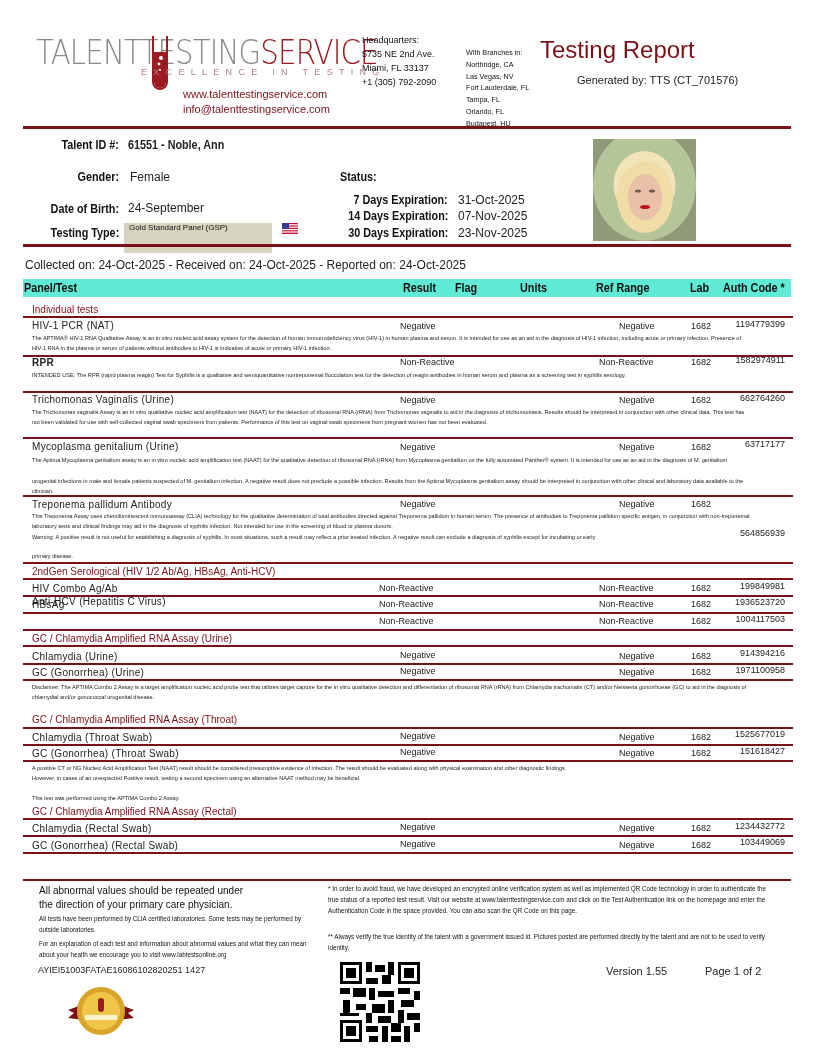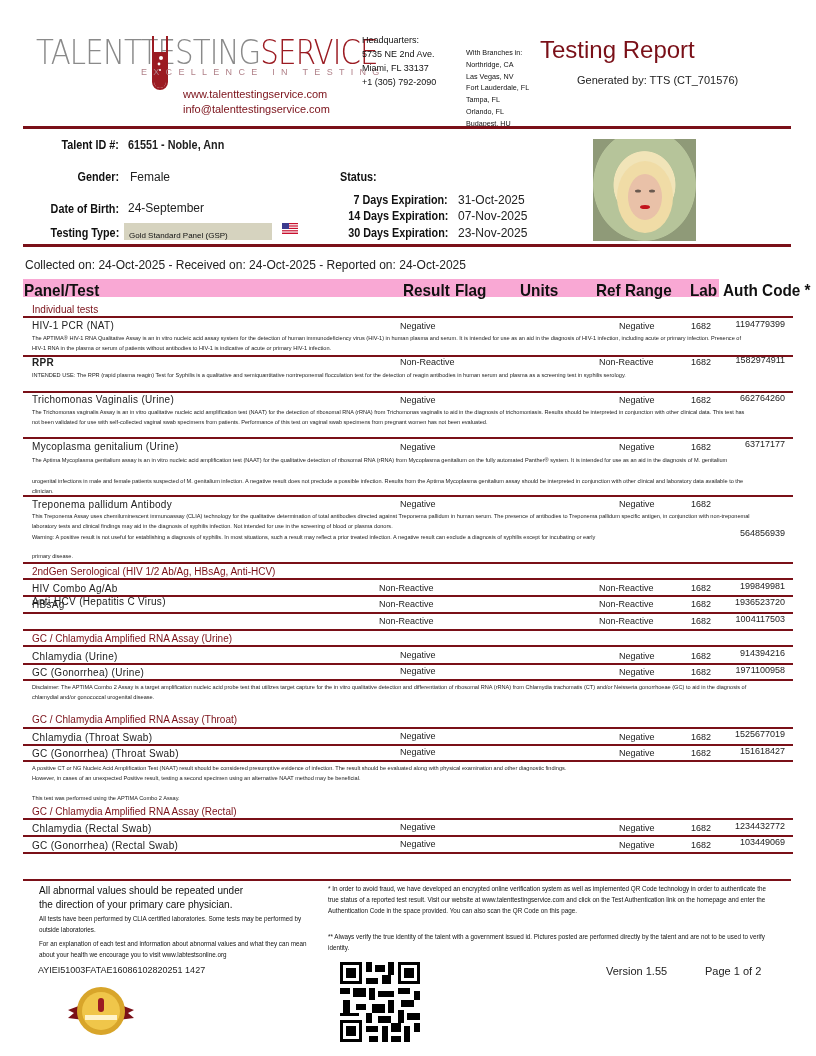--- a/index.html
+++ b/index.html
@@ -12,25 +12,25 @@
   .logo-tag { position: absolute; left: 105px; top: 37px; font-size: 9px; letter-spacing: 6.3px; color: #b08088; white-space: nowrap; }
   .tube { position: absolute; left: 115px; top: 6px; width: 18px; height: 58px; }
   .web { left: 183px; top: 87px; font-size: 11px; color: #7a1018; line-height: 15px; }
   .hq { left: 362px; top: 33px; font-size: 9px; line-height: 14px; color: #111; }
   .br { left: 466px; top: 47px; font-size: 7.2px; line-height: 11.8px; color: #111; }
   .title { left: 540px; top: 36px; font-size: 24px; color: #7a1018; }
   .gen { left: 577px; top: 74px; font-size: 11px; color: #222; }
   .rule { background: #7a1018; height: 3px; }
   .lbl { font-weight: bold; font-size: 12px; text-align: right; transform: scaleX(0.9); transform-origin: right; white-space: nowrap; }
   .val { font-size: 12px; white-space: nowrap; color: #222; }
-  .tt-box { left: 124px; top: 223px; width: 148px; height: 17px; background: #d6d3bf; font-size: 8px; padding: 8px 5px; white-space: nowrap; }
+  .tt-box { left: 124px; top: 223px; width: 148px; height: 30px; background: #d6d3bf; font-size: 8px; padding: 0 5px; white-space: nowrap; }
   .flag { left: 282px; top: 223px; width: 16px; height: 11px; }
   .photo { left: 593px; top: 139px; width: 103px; height: 102px; background: radial-gradient(ellipse at 50% 45%, #e8c8b0 0 20%, #f1e4b8 21% 42%, #b6c49a 43% 70%, #8f9a78 71%); }
   .collected { left: 25px; top: 258px; font-size: 12px; color: #222; white-space: nowrap; }
-  .thead { left: 23px; top: 279px; width: 696px; height: 18px; background: #f9a8d4; font-weight: bold; font-size: 17px; }
+  .thead { left: 23px; top: 279px; width: 768px; height: 18px; background: #5eead4; font-weight: bold; font-size: 12px; }
   .thead span { position: absolute; top: 2px; white-space: nowrap; transform: scaleX(0.9); transform-origin: left; }
   .row-line { position: absolute; left: 23px; width: 770px; height: 2px; background: #7a1018; }
   .sect { position: absolute; left: 32px; font-size: 10px; color: #7a1018; white-space: nowrap; }
   .tname { position: absolute; left: 32px; font-size: 10px; letter-spacing: 0.3px; color: #222; white-space: nowrap; }
   .cell { position: absolute; font-size: 9px; color: #222; white-space: nowrap; }
   .note { position: absolute; left: 32px; font-size: 5.6px; line-height: 10px; color: #222; width: 720px; }
   .foot-l1 { left: 39px; top: 884px; font-size: 10px; line-height: 14px; color: #111; }
   .foot-s { left: 39px; font-size: 6.3px; line-height: 11px; color: #111; width: 270px; }
   .foot-r { left: 328px; font-size: 6.3px; line-height: 11px; color: #111; width: 440px; }
   .code { left: 38px; top: 965px; font-size: 9px; color: #222; }

